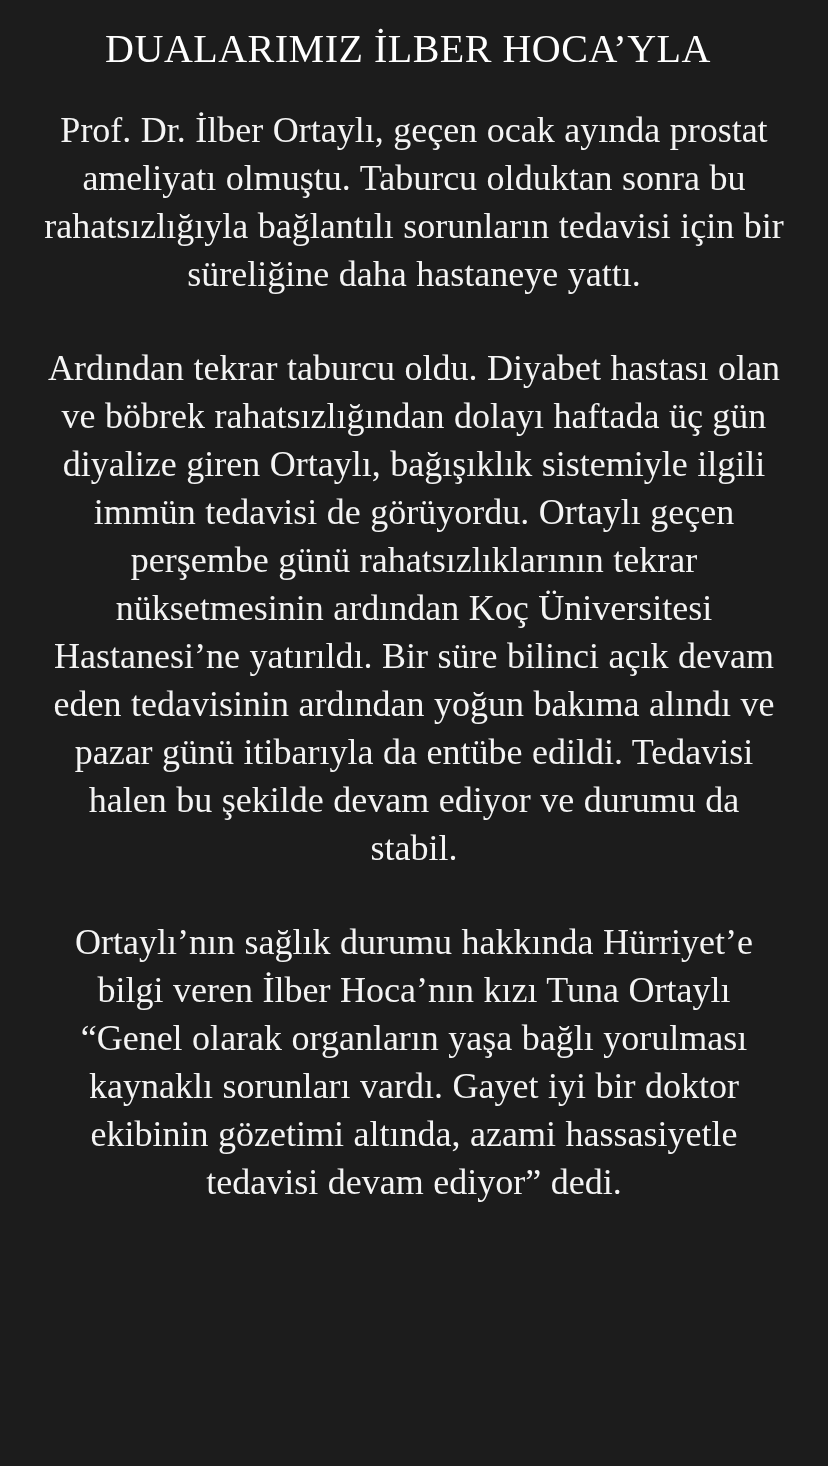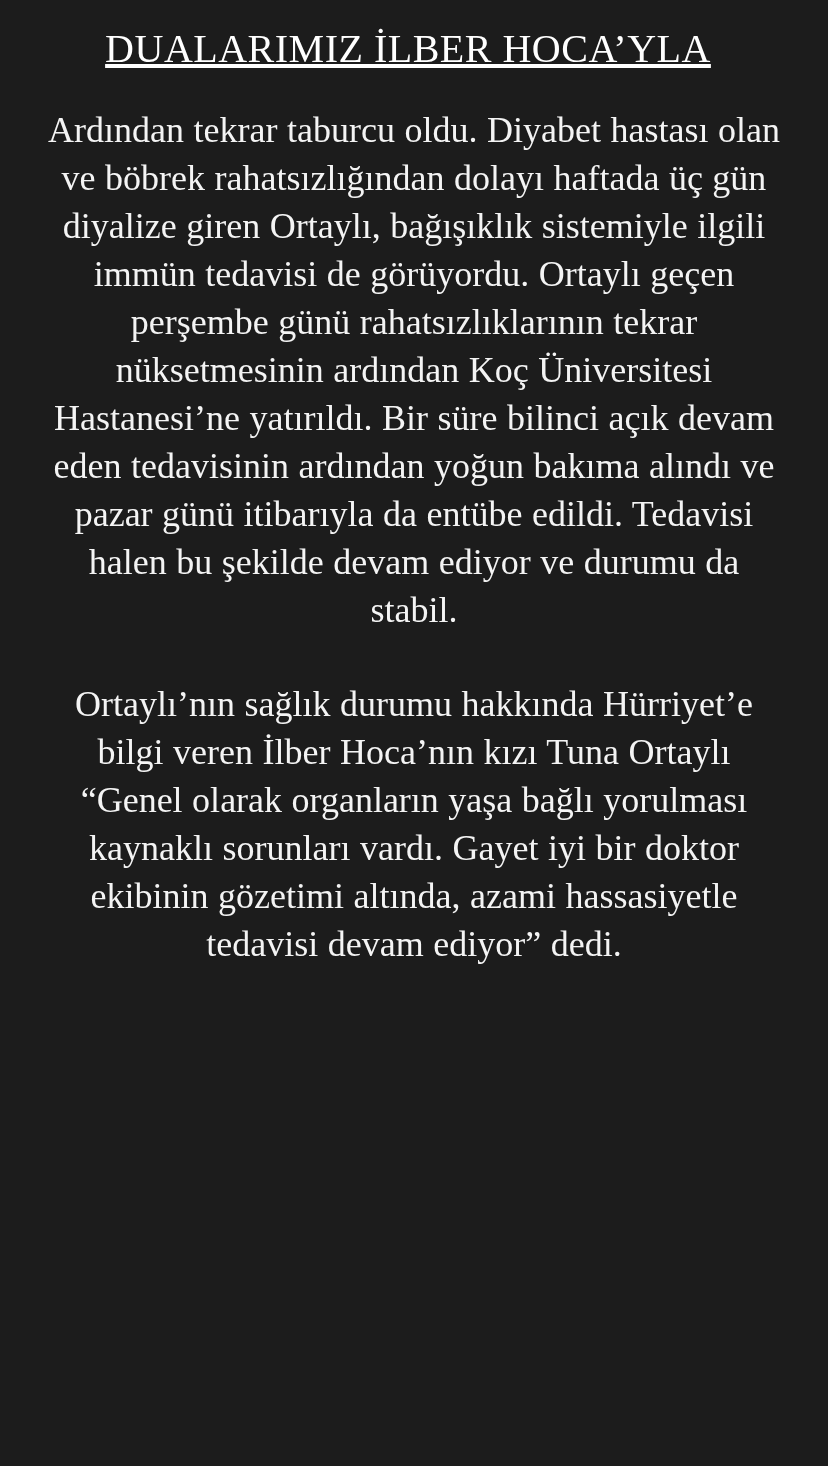--- a/index.html
+++ b/index.html
@@ -27,21 +27,20 @@
   }
   .headline {
     font-size: 40px;
     line-height: 1.15;
     letter-spacing: 0.5px;
     text-align: center;
     margin: 12px 12px 34px 0;
     font-weight: 400;
     color: #ffffff;
     white-space: nowrap;
-    text-decoration: underline;
   }
   .body-block {
     width: 740px;
     text-align: center;
   }
   .para {
     font-size: 36px;
     line-height: 48px;
     color: #f4f4f4;
     margin: 0 0 46px 0;
@@ -53,17 +52,18 @@
   }
 </style>
 </head>
 <body>
 
 <div class="story-card">
 
   <h1 class="headline">DUALARIMIZ İLBER HOCA’YLA</h1>
 
   <div class="body-block">
+    <p class="para">Prof. Dr. İlber Ortaylı, geçen ocak ayında prostat ameliyatı olmuştu. Taburcu olduktan sonra bu rahatsızlığıyla bağlantılı sorunların tedavisi için bir süreliğine daha hastaneye yattı.</p>
     <p class="para">Ardından tekrar taburcu oldu. Diyabet hastası olan ve böbrek rahatsızlığından dolayı haftada üç gün diyalize giren Ortaylı, bağışıklık sistemiyle ilgili immün tedavisi de görüyordu. Ortaylı geçen perşembe günü rahatsızlıklarının tekrar nüksetmesinin ardından Koç Üniversitesi Hastanesi’ne yatırıldı. Bir süre bilinci açık devam eden tedavisinin ardından yoğun bakıma alındı ve pazar günü itibarıyla da entübe edildi. Tedavisi halen bu şekilde devam ediyor ve durumu da stabil.</p>
     <p class="para">Ortaylı’nın sağlık durumu hakkında Hürriyet’e bilgi veren İlber Hoca’nın kızı Tuna Ortaylı “Genel olarak organların yaşa bağlı yorulması kaynaklı sorunları vardı. Gayet iyi bir doktor ekibinin gözetimi altında, azami hassasiyetle tedavisi devam ediyor” dedi.</p>
   </div>
 
 </div>
 
 </body></html>

